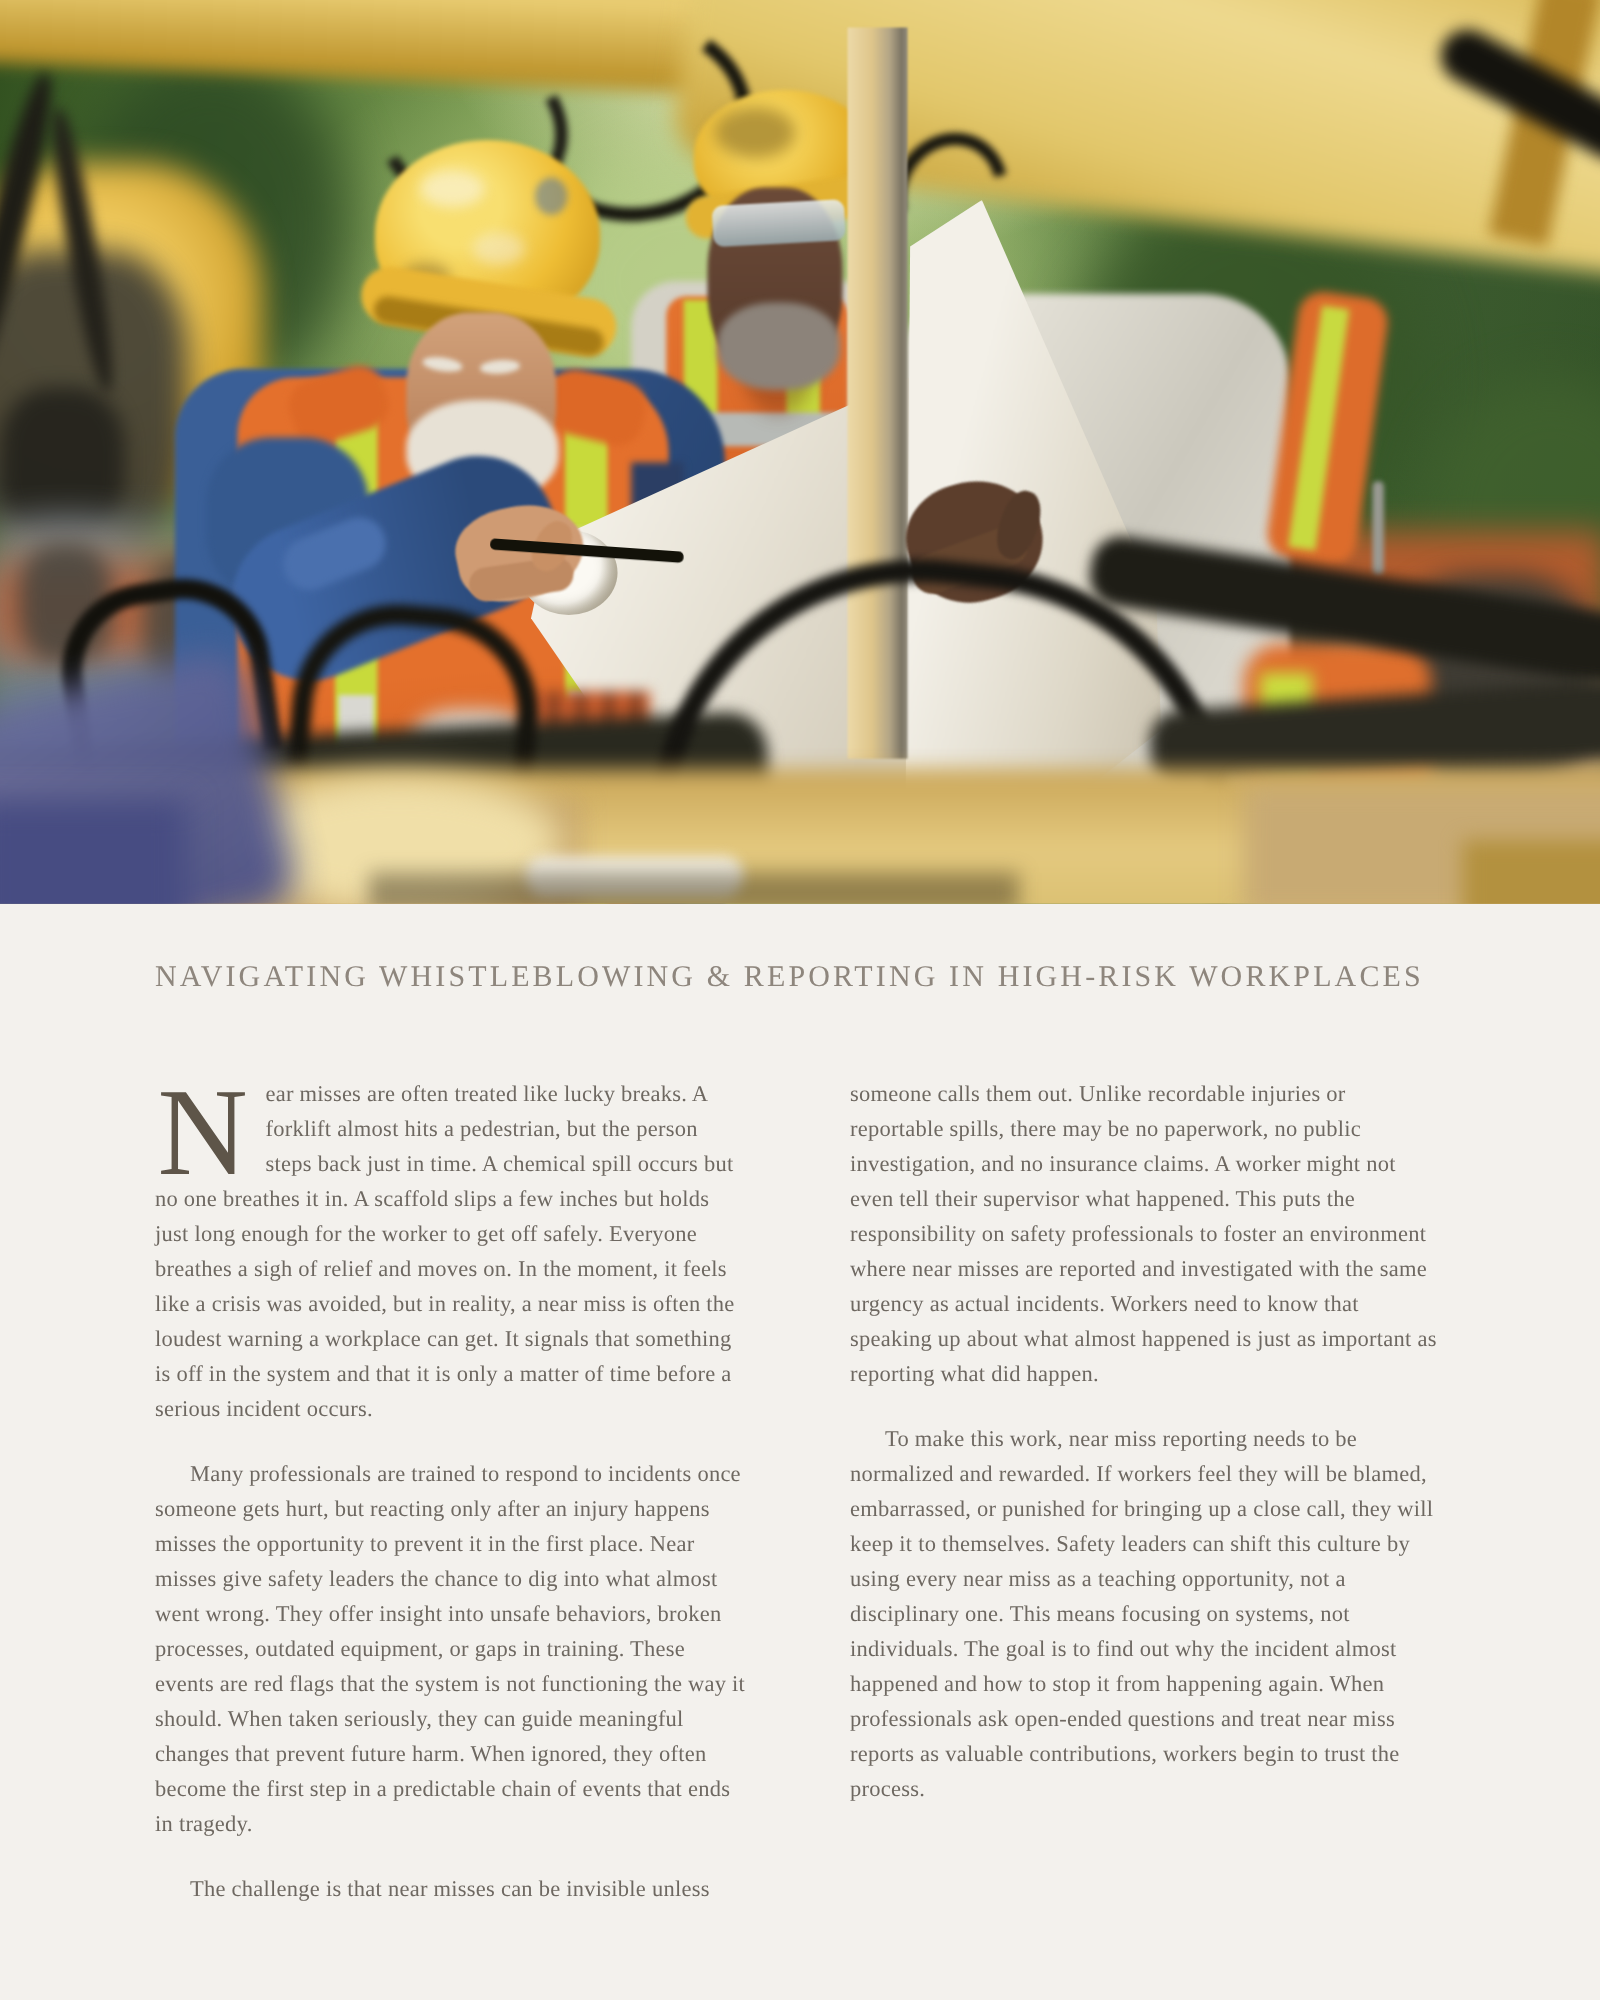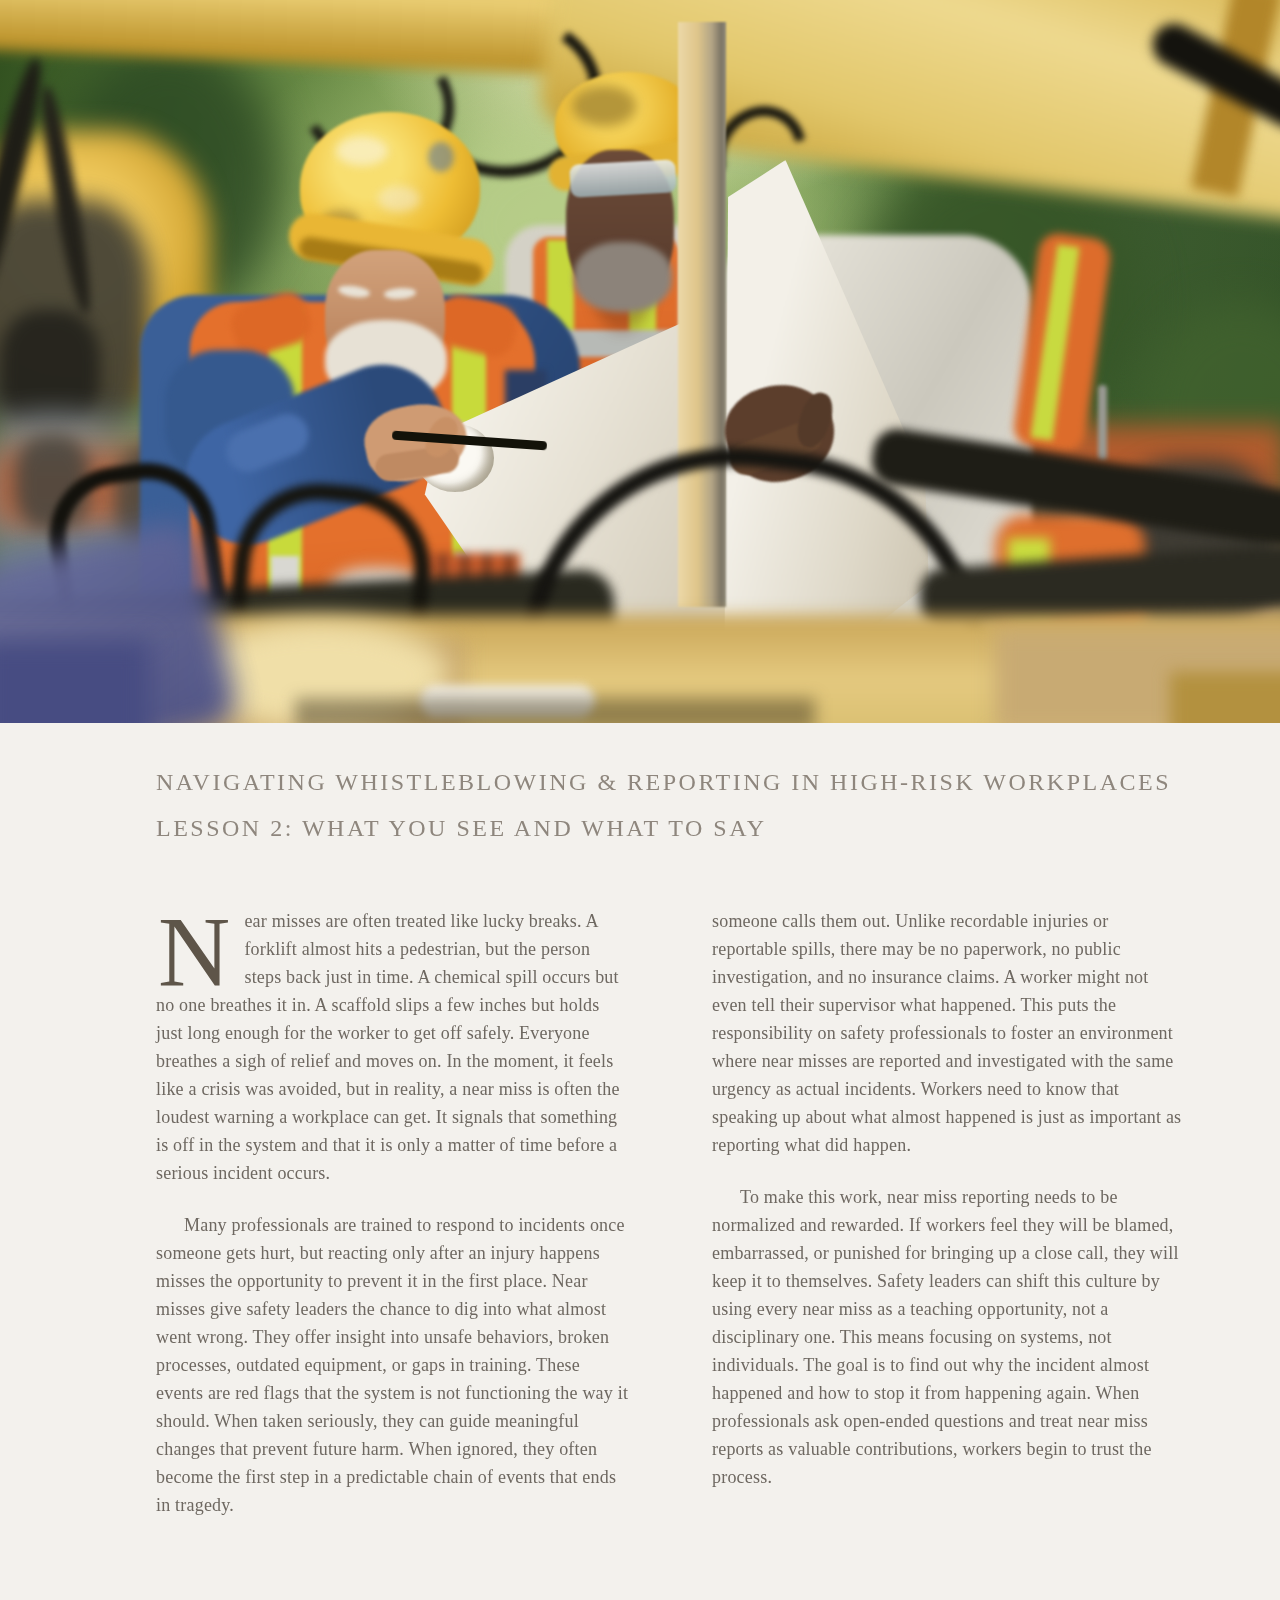--- a/index.html
+++ b/index.html
@@ -112,21 +112,21 @@
   #fgYellow{left:-25px;top:615px;width:1340px;height:130px;background:linear-gradient(180deg,#c9a557 0%,#e4c97f 50%,#d7bd6e 100%);filter:blur(8px);}
   #fgTan{left:35px;top:638px;width:430px;height:95px;background:#c7a66a;filter:blur(10px);}
   #fgGlow{left:190px;top:620px;width:260px;height:110px;background:#f0dfa8;filter:blur(14px);border-radius:50%;}
   #fgWhite{left:420px;top:685px;width:175px;height:32px;background:#f6f3ea;border-radius:16px;filter:blur(5px);opacity:.92;}
   #fgDark{left:295px;top:698px;width:520px;height:32px;background:rgba(58,48,26,.45);filter:blur(8px);}
   #purple1{left:-40px;top:545px;width:260px;height:210px;background:linear-gradient(160deg,#6a6f9e,#4a4f86);filter:blur(14px);transform:rotate(-14deg);opacity:.95;border-radius:30px;}
   #purple2{left:-20px;top:640px;width:170px;height:110px;background:#474c82;filter:blur(12px);}
   #fgTanR{left:995px;top:628px;width:310px;height:105px;background:#c8aa73;filter:blur(10px);}
   #fgDkR{left:1170px;top:672px;width:130px;height:70px;background:#b3913f;filter:blur(8px);}
   
-  .content{padding:36px 0 0 124px;margin-left:32px;}
+  .content{padding:36px 0 0 124px;}
   .title-line{
     margin:0;font-weight:normal;font-size:24px;line-height:46px;
     letter-spacing:2.5px;color:#8e867d;text-transform:uppercase;
   }
   .columns{display:flex;gap:82px;margin-top:56px;}
   .col{width:474px;font-size:18px;line-height:28px;color:#6e6861;letter-spacing:.2px;}
   .col p{margin:0 0 24px 0;}
   .col p.indent{text-indent:28px;}
   .dropcap{
     float:left;font-size:100px;line-height:78px;height:78px;
@@ -234,26 +234,26 @@
     <div id="fgWhite"></div>
     <div id="fgDark"></div>
     <div id="purple1"></div>
     <div id="purple2"></div>
     <div id="fgTanR"></div>
     <div id="fgDkR"></div>
   </div>
 
   <div class="content">
     <h1 class="title-line">NAVIGATING WHISTLEBLOWING &amp; REPORTING IN HIGH-RISK WORKPLACES</h1>
-    <h2 class="title-line">LESSON 2: WHAT YOU SEE AND WHAT TO SAY</h2>
 
     <div class="columns">
       <div class="col">
         <p><span class="dropcap">N</span><span>ear misses are often treated like lucky breaks. A forklift almost hits a pedestrian, but the person steps back just in time. A chemical spill occurs but no one breathes it in. A scaffold slips a few inches but holds just long enough for the worker to get off safely. Everyone breathes a sigh of relief and moves on. In the moment, it feels like a crisis was avoided, but in reality, a near miss is often the loudest warning a workplace can get. It signals that something is off in the system and that it is only a matter of time before a serious incident occurs.</span></p>
         <p class="indent">Many professionals are trained to respond to incidents once someone gets hurt, but reacting only after an injury happens misses the opportunity to prevent it in the first place. Near misses give safety leaders the chance to dig into what almost went wrong. They offer insight into unsafe behaviors, broken processes, outdated equipment, or gaps in training. These events are red flags that the system is not functioning the way it should. When taken seriously, they can guide meaningful changes that prevent future harm. When ignored, they often become the first step in a predictable chain of events that ends in tragedy.</p>
+        <p class="indent">The challenge is that near misses can be invisible unless</p>
       </div>
       <div class="col">
         <p>someone calls them out. Unlike recordable injuries or reportable spills, there may be no paperwork, no public investigation, and no insurance claims. A worker might not even tell their supervisor what happened. This puts the responsibility on safety professionals to foster an environment where near misses are reported and investigated with the same urgency as actual incidents. Workers need to know that speaking up about what almost happened is just as important as reporting what did happen.</p>
         <p class="indent">To make this work, near miss reporting needs to be normalized and rewarded. If workers feel they will be blamed, embarrassed, or punished for bringing up a close call, they will keep it to themselves. Safety leaders can shift this culture by using every near miss as a teaching opportunity, not a disciplinary one. This means focusing on systems, not individuals. The goal is to find out why the incident almost happened and how to stop it from happening again. When professionals ask open-ended questions and treat near miss reports as valuable contributions, workers begin to trust the process.</p>
       </div>
     </div>
   </div>
 
 </div>
 

